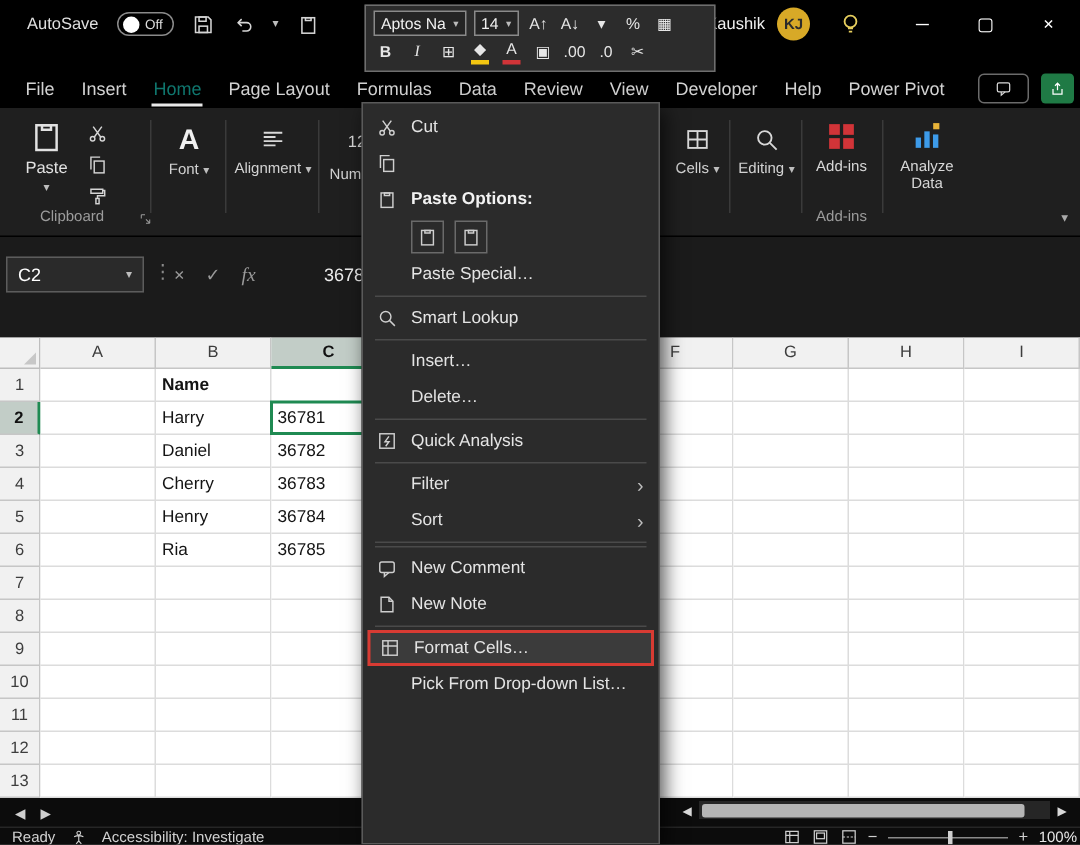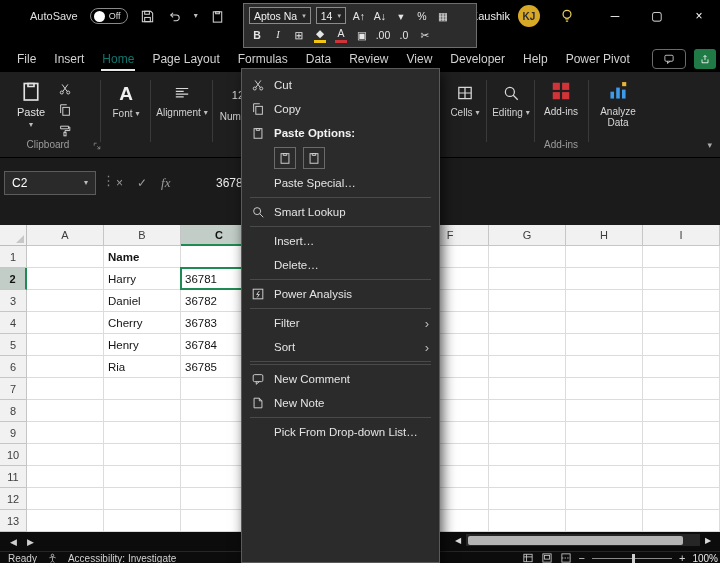--- a/index.html
+++ b/index.html
@@ -8,21 +8,21 @@
   .ic svg{width:100%;height:100%;display:block}
   .ic{display:inline-flex}
   .ic14{width:14px;height:14px}
   .ic12{width:12px;height:12px}
   .ic10{width:10px;height:10px}
   .ic24{width:24px;height:24px}
   .caret{font-size:8px;color:#bdbdbd;line-height:1}
 
   
   #titlebar{position:absolute;left:0;top:0;width:720px;height:46px;background:#000;color:#e8e8e8}
-  .tb-left{position:absolute;left:30px;top:8px;display:flex;align-items:center;gap:12px;font-size:11px;color:#e0e0e0}
+  .tb-left{position:absolute;left:18px;top:8px;display:flex;align-items:center;gap:12px;font-size:11px;color:#e0e0e0}
   .toggle{width:38px;height:16px;border:1px solid #8a8a8a;border-radius:9px;display:flex;align-items:center;padding:1px 3px;gap:4px}
   .knob{width:11px;height:11px;border-radius:50%;background:#fff}
   .toggle-label{font-size:9px;color:#ddd}
   .tb-ic{width:15px;height:15px;color:#d5d5d5}
   .tb-right{position:absolute;right:0;top:0;height:32px;display:flex;align-items:center}
   .tb-user{font-size:11px;color:#f0f0f0;margin-right:8px}
   .avatar{width:22px;height:22px;border-radius:50%;background:#d8a927;color:#2b2b2b;font-size:10px;font-weight:bold;display:flex;align-items:center;justify-content:center;margin-right:18px}
   .bulbwrap{width:18px;height:18px;color:#e7cf5e;margin-right:18px}
   .winbtn{width:42px;height:32px;display:flex;align-items:center;justify-content:center;color:#fff;font-size:12px}
 
@@ -598,21 +598,20 @@
           </span>
           <span class="ctx-label">Cut</span>
         </div>
         <div class="ctx-item">
           <span class="ctx-icon">
             <svg viewBox="0 0 16 16" fill="none" stroke="currentColor" stroke-width="1.1">
               <rect x="5.5" y="5" width="7.5" height="9"></rect>
               <path d="M3 11.5V2h7"></path>
             </svg>
           </span>
-          <span class="ctx-label">Copy</span>
         </div>
         <div class="ctx-item bold">
           <span class="ctx-icon">
             <svg viewBox="0 0 16 16" fill="none" stroke="currentColor" stroke-width="1.1">
               <rect x="3.5" y="3" width="9" height="11"></rect>
               <path d="M6 3h4v2H6z"></path>
             </svg>
           </span>
           <span class="ctx-label">Paste Options:</span>
         </div>
@@ -658,21 +657,21 @@
           <span class="ctx-label">Delete…</span>
         </div>
         <div class="ctx-sep"></div>
         <div class="ctx-item">
           <span class="ctx-icon">
             <svg viewBox="0 0 16 16" fill="none" stroke="currentColor" stroke-width="1.1">
               <rect x="2.5" y="2.5" width="11" height="11"></rect>
               <path d="M9.5 4.5L6.5 8.5h3L7 12"></path>
             </svg>
           </span>
-          <span class="ctx-label">Power Analysis</span>
+          <span class="ctx-label">Quick Analysis</span>
         </div>
         <div class="ctx-sep"></div>
         <div class="ctx-item">
           <span class="ctx-icon"></span>
           <span class="ctx-label">Filter</span>
           <span class="ctx-chev">›</span>
         </div>
         <div class="ctx-item">
           <span class="ctx-icon"></span>
           <span class="ctx-label">Sort</span>
@@ -692,20 +691,29 @@
         <div class="ctx-item">
           <span class="ctx-icon">
             <svg viewBox="0 0 16 16" fill="none" stroke="currentColor" stroke-width="1.1">
               <path d="M3.5 2.5h6l3 3v8h-9z"></path>
               <path d="M9.5 2.5v3h3"></path>
             </svg>
           </span>
           <span class="ctx-label">New Note</span>
         </div>
         <div class="ctx-sep"></div>
+        <div class="ctx-item highlight">
+          <span class="ctx-icon">
+            <svg viewBox="0 0 16 16" fill="none" stroke="currentColor" stroke-width="1.1">
+              <rect x="2.5" y="2.5" width="11" height="11"></rect>
+              <path d="M2.5 6.5h11M6.5 2.5v11"></path>
+            </svg>
+          </span>
+          <span class="ctx-label">Format Cells…</span>
+        </div>
         <div class="ctx-item">
           <span class="ctx-icon"></span>
           <span class="ctx-label">Pick From Drop-down List…</span>
         </div>
       </div>
   </div>
 
 </div>
 
 </body></html>

